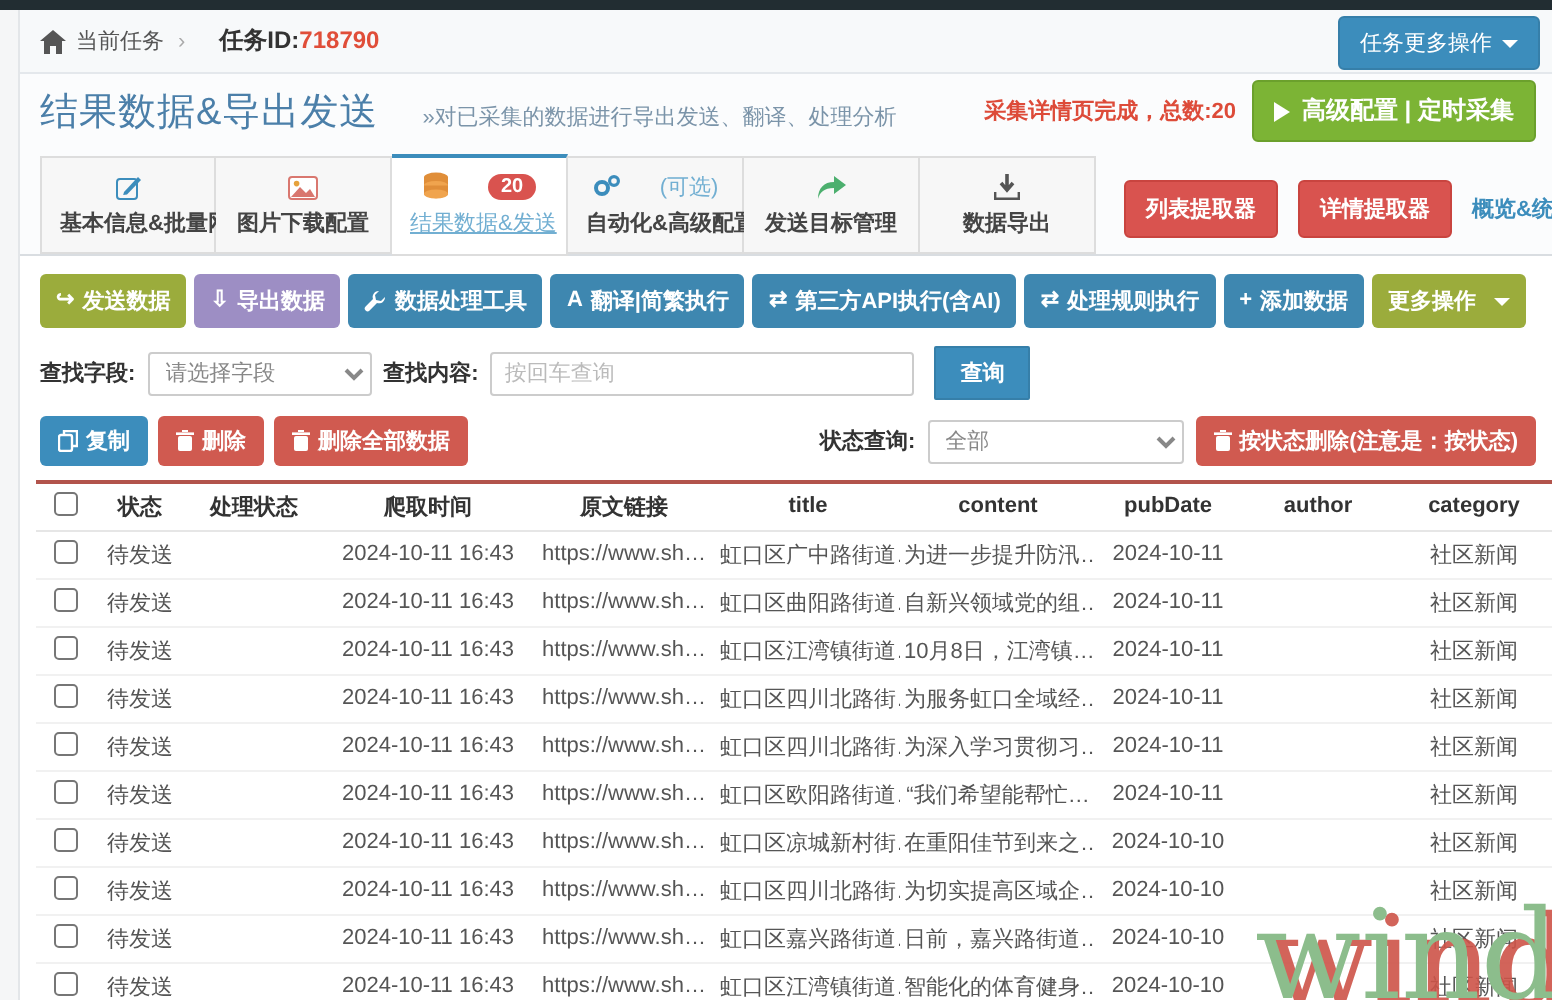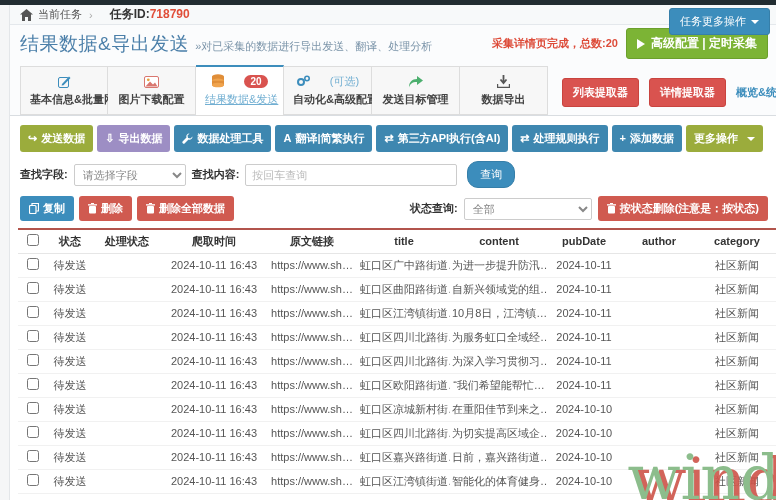--- a/index.html
+++ b/index.html
@@ -3,31 +3,31 @@
 <meta charset="utf-8">
 <style>
   * { margin:0; padding:0; box-sizing:border-box; }
   html,body { width:776px; height:500px; overflow:hidden; }
   body { font-family:"Liberation Sans","DejaVu Sans",sans-serif; background:#eef1f4; position:relative; }
 
   .topstrip { height:5px; background:#222d32; }
   .left-gutter { position:absolute; left:0; top:5px; bottom:0; width:10px; background:#f5f6f7; border-right:1px solid #e3e6e9; z-index:2; }
 
   
-  .crumb-bar { height:20px; background:#f7f9fa; border-bottom:1px solid #e4e8ec; display:flex; align-items:center; padding-left:20px; font-size:11px; color:#555; position:relative; }
+  .crumb-bar { height:32px; background:#f7f9fa; border-bottom:1px solid #e4e8ec; display:flex; align-items:center; padding-left:20px; font-size:11px; color:#555; position:relative; }
   .crumb-bar .home { color:#555; font-size:13px; margin-right:5px; display:flex; }
   .crumb-sep { color:#aaa; margin:0 7px; }
   .task-name { color:#333; font-weight:bold; font-size:12px; }
   .task-id { color:#333; font-weight:bold; font-size:12px; margin-left:10px; }
   .task-id b { color:#e04e39; font-weight:bold; }
   .more-ops-btn { position:absolute; right:6px; top:3px; background:#3c8dbc; color:#fff; border:1px solid #367fa9; border-radius:3px; font-size:11px; padding:5px 10px; cursor:pointer; }
   .caret { display:inline-block; width:0; height:0; border-left:4px solid transparent; border-right:4px solid transparent; border-top:4px solid #fff; margin-left:5px; vertical-align:middle; }
 
   
-  .page-header { height:37px; background:#fbfcfd; display:flex; align-items:center; padding:0 8px 0 20px; }
+  .page-header { height:37px; background:#fbfcfd; display:flex; align-items:center; padding:0 8px 0 20px;gap:16px; }
   .page-title { color:#4b7fa9; font-size:19px; font-weight:normal; letter-spacing:0.5px; }
   .page-subtitle { color:#7b94a9; font-size:11px; margin-left:6px; margin-top:6px; }
   .header-right { margin-left:auto; display:flex; align-items:center; gap:8px; }
   .collect-status { color:#dd4b39; font-size:11px; font-weight:bold; }
   .start-btn { background:#7cb435; color:#fff; border:1px solid #6ba02c; border-radius:3px; font-size:12px; font-weight:bold; padding:6px 10px; cursor:pointer; display:flex; align-items:center; gap:6px; }
   .play-tri { display:inline-block; width:0; height:0; border-top:5px solid transparent; border-bottom:5px solid transparent; border-left:8px solid #fff; }
 
   
   .tabs-row { display:flex; align-items:flex-end; padding-left:20px; border-bottom:1px solid #d9dde1; background:#fbfcfd; height:54px; }
   .tab { background:#f7f7f7; border:1px solid #ddd; border-left:none; text-align:center; padding:6px 9px 7px; cursor:pointer; min-width:88px; }
@@ -53,21 +53,21 @@
   .tb-blue { background:#3e87b0; }
   .tb-icon { font-size:11px; line-height:1; }
 
   
   .search-row { padding:9px 0 0 20px; display:flex; align-items:center; font-size:11px; color:#333; gap:6px; }
   .fld-label { font-weight:bold; }
   select { font-size:11px; color:#888; border:1px solid #ccc; border-radius:2px; padding:3px 4px; background:#fff; }
   .sel-field { width:112px; }
   .search-input { width:212px; font-size:11px; border:1px solid #ccc; border-radius:2px; padding:4px 6px; }
   .search-input::placeholder { color:#bbb; }
-  .query-btn { background:#3c8dbc; color:#fff; border:1px solid #367fa9; border-radius:11px; font-size:11px; font-weight:normal; padding:5px 12px; margin-left:4px; cursor:pointer; }
+  .query-btn { background:#3c8dbc; color:#fff; border:1px solid #367fa9; border-radius:1px; font-size:11px; font-weight:bold; padding:5px 12px; margin-left:4px; cursor:pointer; }
 
   
   .action-row { padding:8px 8px 7px 20px; display:flex; align-items:center; gap:5px; font-size:11px; }
   .act-btn { color:#fff; border:none; border-radius:3px; font-size:11px; font-weight:bold; padding:5px 9px; cursor:pointer; display:flex; align-items:center; gap:4px; }
   .act-blue { background:#3c8dbc; }
   .act-red { background:#d05a50; }
   .status-query { margin-left:auto; display:flex; align-items:center; gap:6px; }
   .status-label { font-weight:bold; color:#333; }
   .sel-status { width:128px; }
 

